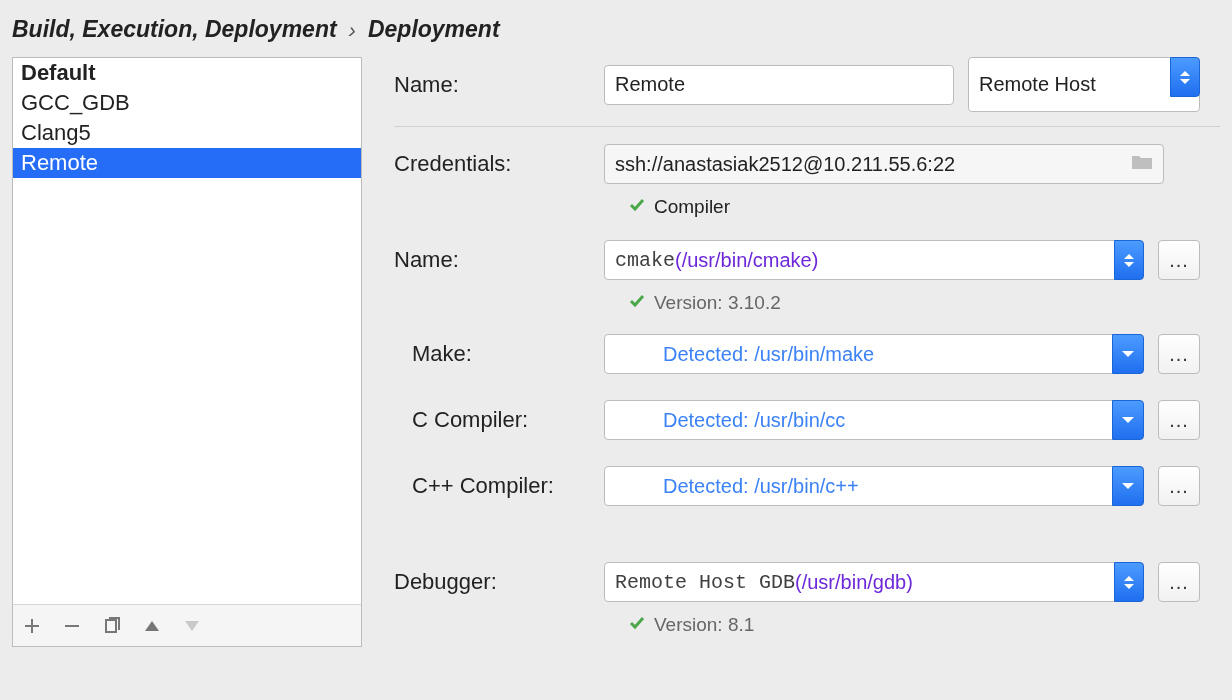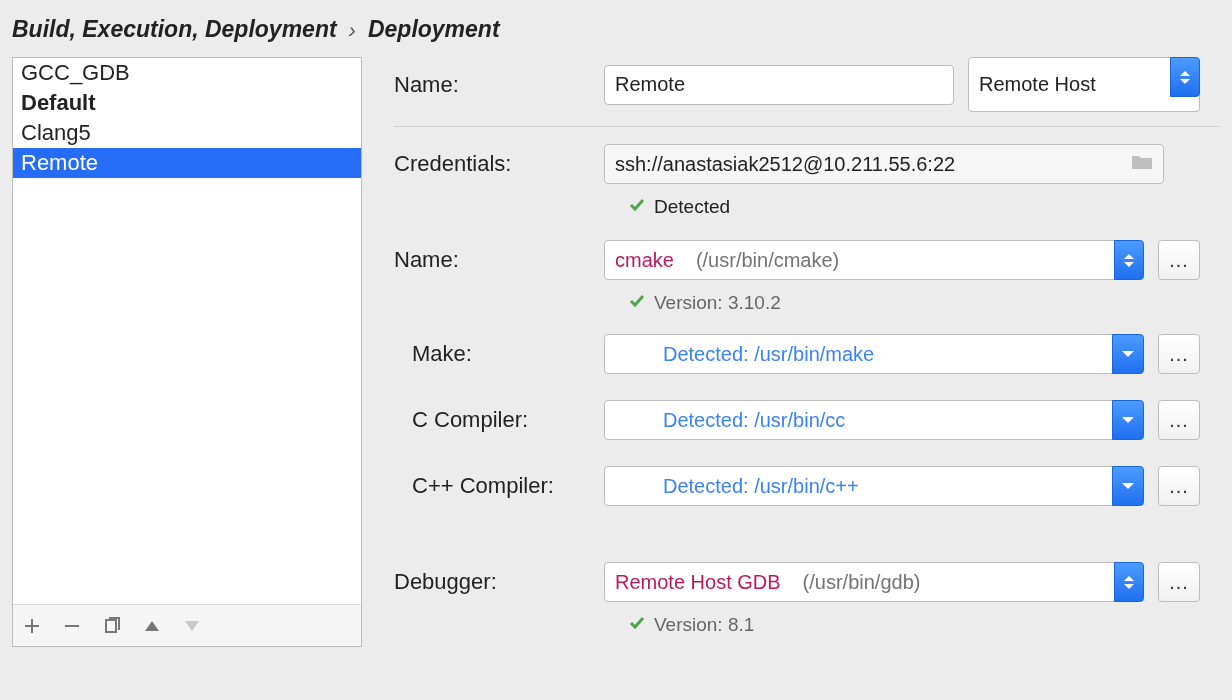--- a/index.html
+++ b/index.html
@@ -120,22 +120,22 @@
     border-left: 5px solid transparent;
     border-right: 5px solid transparent;
   }
   .spinner-btn .up { border-bottom: 5px solid #fff; margin-bottom: 3px; }
   .spinner-btn .dn { border-top: 5px solid #fff; }
 
   .select {
     width: 540px; position: relative; padding-right: 36px;
   }
   .select.wide { width: 540px; }
-  .select .main-text { color: #be185d; }
-  .select .hint-text { color: #737373; margin-left: 22px; }
+  .select .main-text { color: #404040; font-family: Liberation Mono, monospace; }
+  .select .hint-text { color: #6d28d9; margin-left: 0; }
   .select .placeholder { color: #3b82f6; margin-left: 48px; }
 
   .dropdown-btn {
     width: 32px; height: 40px;
     border-top-right-radius: 4px; border-bottom-right-radius: 4px;
     background: linear-gradient(#4c9bff, #1f6ff0);
     display: flex; align-items: center; justify-content: center;
     position: absolute; right: -1px; top: -1px; bottom: -1px;
     border: 1px solid #1a66d8;
   }
@@ -169,22 +169,22 @@
   <span class="crumb">Build, Execution, Deployment</span>
   <span class="chevron">›</span>
   <span class="crumb">Deployment</span>
 </div>
 
 <div class="main">
 
   <div class="left-col">
     <div class="list-wrap">
       <div class="listbox">
+        <div class="item default">Default</div>
         <div class="item">GCC_GDB</div>
-        <div class="item default">Default</div>
         <div class="item">Clang5</div>
         <div class="item selected">Remote</div>
       </div>
       <div class="list-toolbar">
         <div class="tb-btn">
           <svg width="18" height="18" viewBox="0 0 18 18">
                 <path d="M8 2h2v14H8z M2 8h14v2H2z" fill="currentColor"></path>
               </svg>
         </div>
         <div class="tb-btn">
@@ -245,21 +245,21 @@
         </div>
       </div>
     </div>
     <div class="sub-row">
       <div class="check-line sub-indent">
         <span class="check-icon">
           <svg width="18" height="18" viewBox="0 0 18 18">
                 <path d="M3 9l4 4 8-9" fill="none" stroke="currentColor" stroke-width="3"></path>
               </svg>
         </span>
-        <span class="check-text" style="color:#222;">Detected</span>
+        <span class="check-text" style="color:#222;">Compiler</span>
       </div>
     </div>
 
     <div style="height:10px;"></div>
 
     <div class="form-row">
       <div class="label-cell">Name:</div>
       <div class="field-cell">
         <div class="select wide">
           <span class="main-text">cmake</span>

